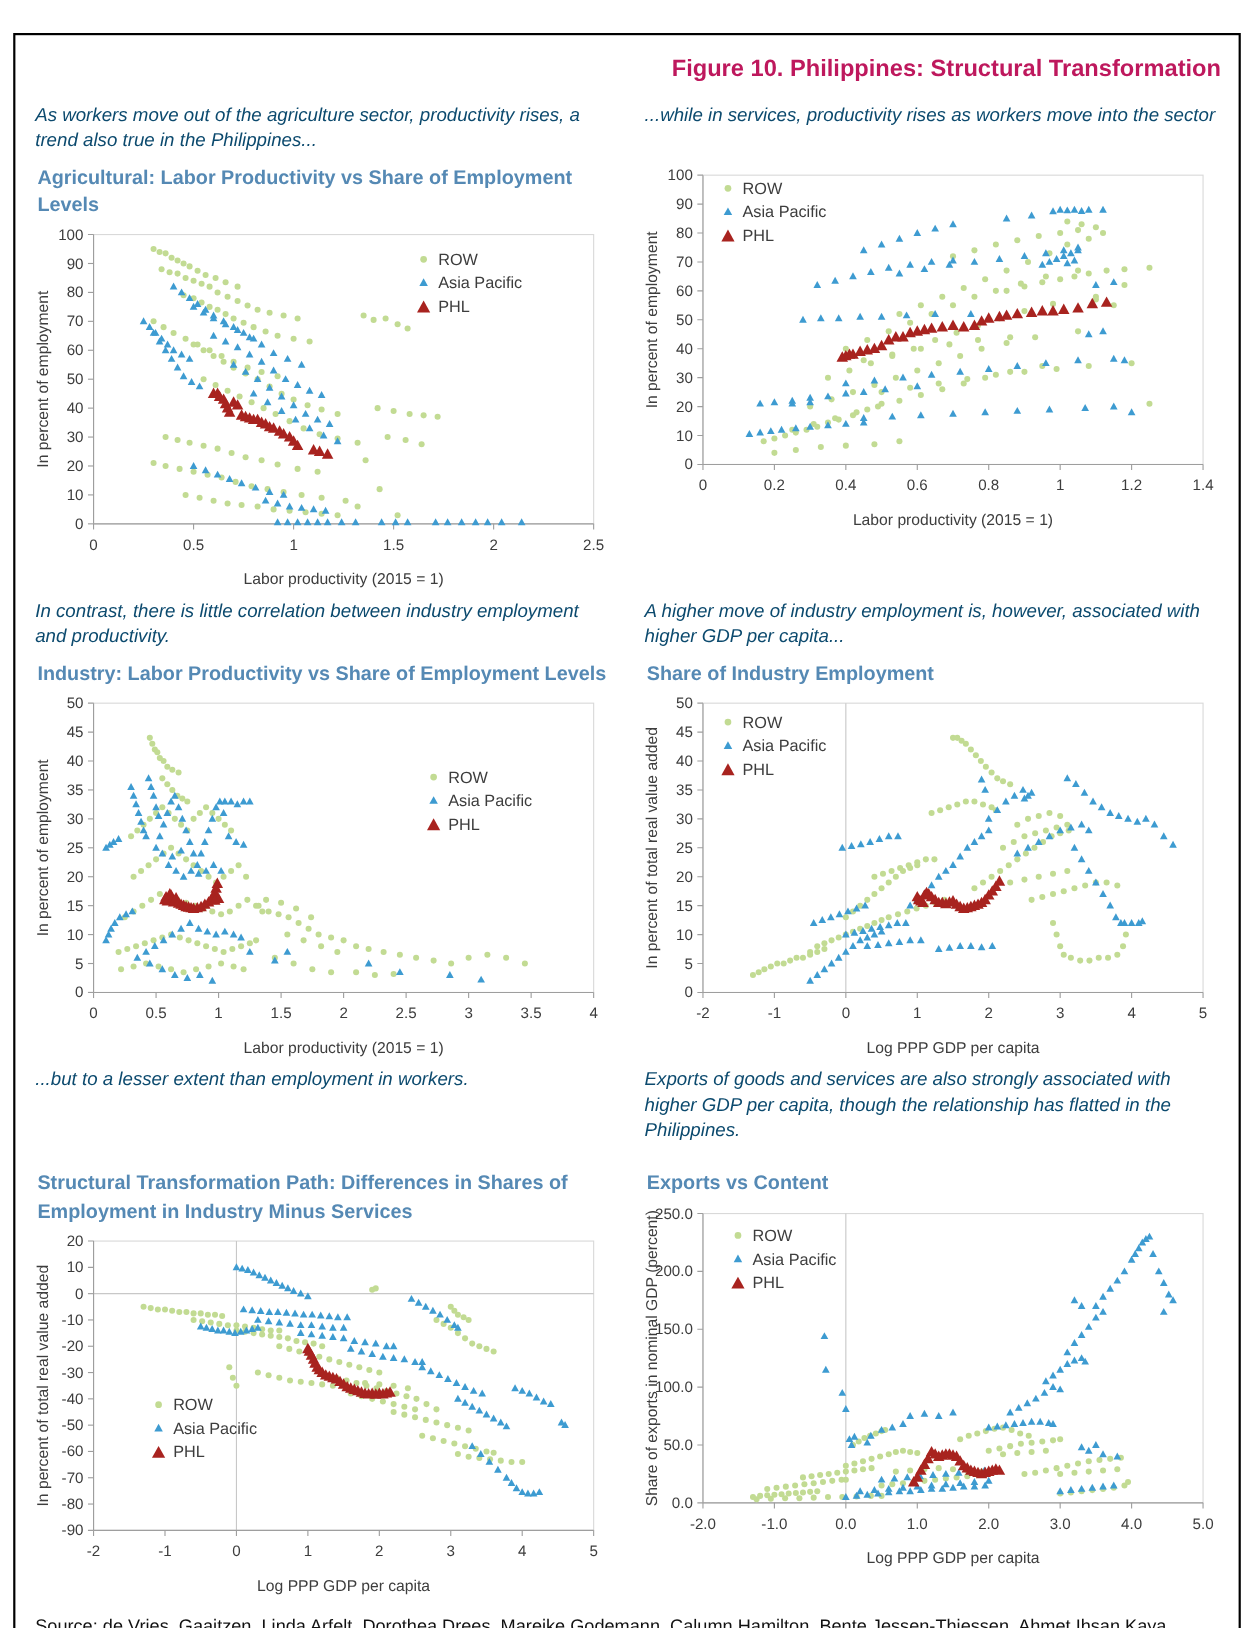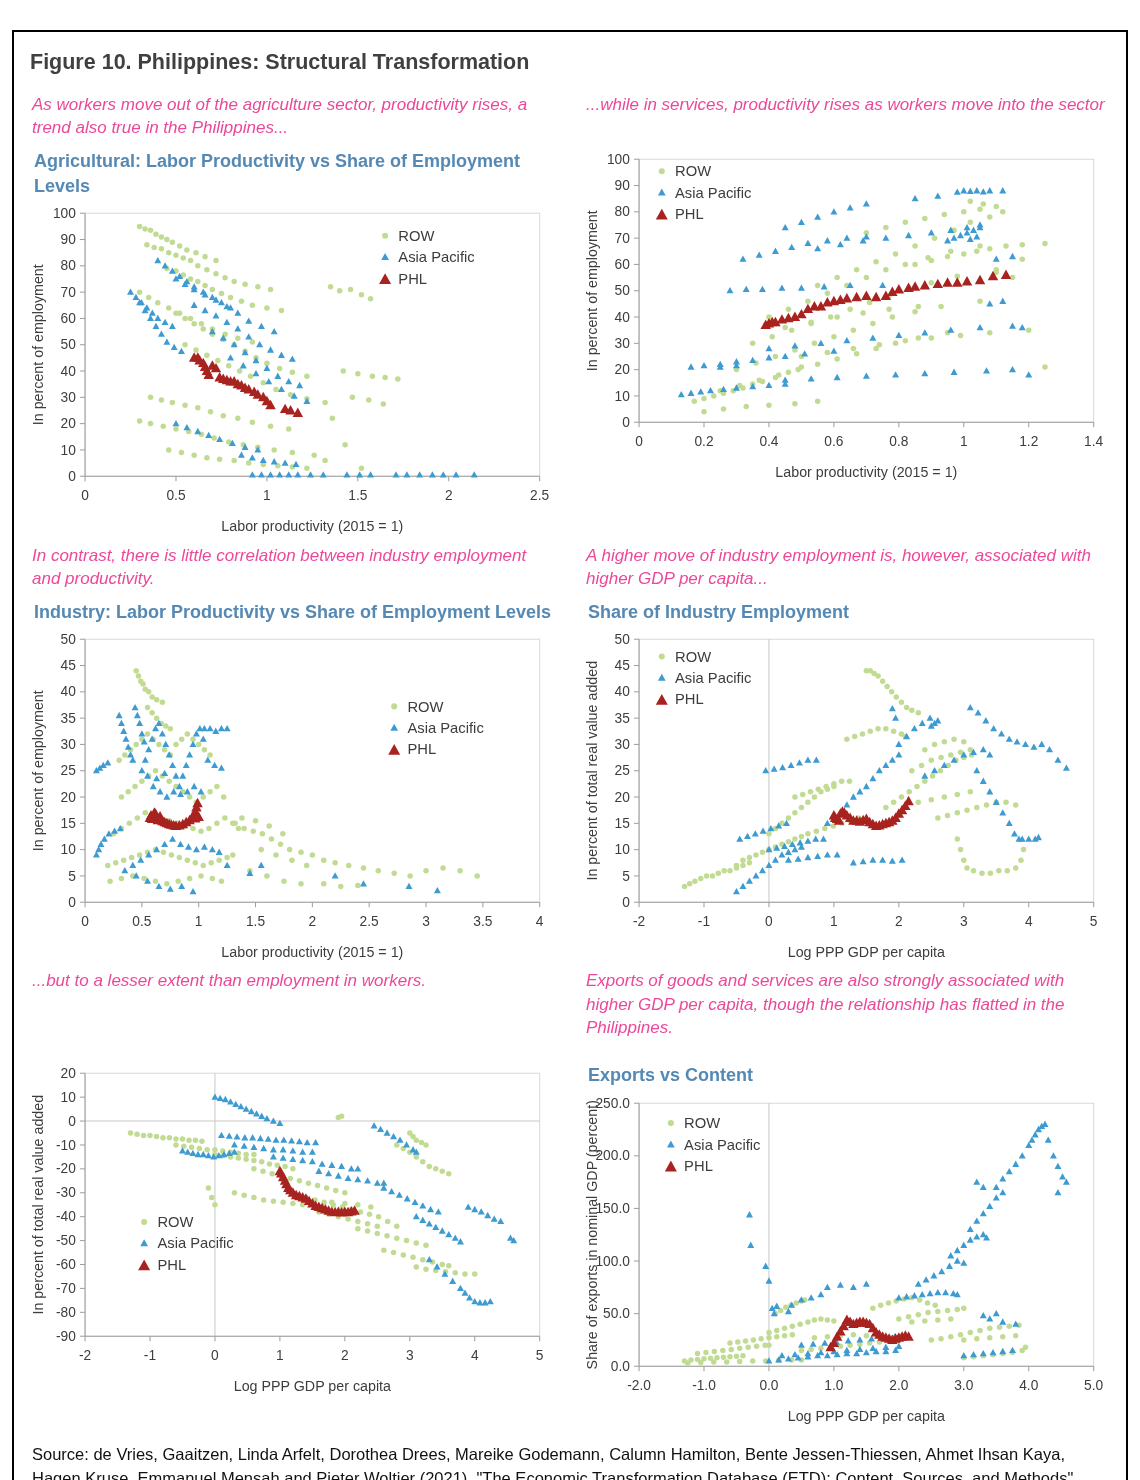--- a/index.html
+++ b/index.html
@@ -1,21 +1,21 @@
 <!DOCTYPE html>
 <html><head>
 <meta charset="utf-8">
 <style>
   html,body{margin:0;padding:0;background:#ffffff;font-family:"Liberation Sans",sans-serif;color:#1a1a1a;}
   .page{width:1140px;box-sizing:border-box;padding:30px 12px 12px 12px;}
   .figure{border:2.5px solid #000;box-sizing:border-box;padding:10px 16px 8px 16px;min-height:1425px;}
-  .fig-title{text-align:left;color:#404040;font-size:21.5px;font-weight:bold;margin:8px 0 14px 0;}
+  .fig-title{text-align:right;color:#be185d;font-size:21.5px;font-weight:bold;margin:8px 0 14px 0;}
   .grid{display:grid;grid-template-columns:1fr 1fr;column-gap:28px;}
   .cell{display:flex;flex-direction:column;}
-  .caption{font-style:italic;font-size:17px;line-height:1.38;margin:4px 0 6px 2px;color:#ec4899;}
+  .caption{font-style:italic;font-size:17px;line-height:1.38;margin:4px 0 6px 2px;color:#0c4a6e;}
   .cap-h2{min-height:48px;}
   .cap-h3{min-height:86px;}
   .chart-title{color:#5589b4;font-size:18px;font-weight:bold;line-height:1.4;margin:2px 0 2px 4px;}
   .chart{width:100%;height:auto;display:block;}
   .source{font-size:16.5px;line-height:1.45;margin:14px 2px 4px 2px;color:#111;}
 </style>
 </head>
 <body>
 
 <div class="page">
@@ -1223,20 +1223,21 @@
             <text x="89.3" y="33.9" text-anchor="start" font-size="14.5" fill="#3d3d3d" font-family="Liberation Sans, sans-serif">ROW</text>
             <path d="M76.3 45.9L80.1 52.78L72.5 52.78Z" fill="#3d9bd1"></path>
             <text x="89.3" y="54.9" text-anchor="start" font-size="14.5" fill="#3d3d3d" font-family="Liberation Sans, sans-serif">Asia Pacific</text>
             <path d="M76.3 65.7L82.19 76.364L70.41 76.364Z" fill="#a8231f"></path>
             <text x="89.3" y="75.9" text-anchor="start" font-size="14.5" fill="#3d3d3d" font-family="Liberation Sans, sans-serif">PHL</text>
           </svg>
       </section>
 
       <section class="cell">
         <p class="caption cap-h3">...but to a lesser extent than employment in workers.</p>
+        <h2 class="chart-title">Structural Transformation Path: Differences in Shares of Employment in Industry Minus Services</h2>
         <svg class="chart" viewBox="0 0 516 332">
             <rect x="54" y="12" width="446" height="258" fill="none" stroke="#d9d9d9"></rect>
             <line x1="181.42857142857142" y1="12" x2="181.42857142857142" y2="270" stroke="#c8c8c8" stroke-width="1"></line>
             <line x1="54" y1="58.909090909090914" x2="500" y2="58.909090909090914" stroke="#c8c8c8" stroke-width="1"></line>
             <line x1="54" y1="12" x2="54" y2="270" stroke="#9e9e9e" stroke-width="1"></line>
             <line x1="54" y1="270" x2="500" y2="270" stroke="#9e9e9e" stroke-width="1"></line>
             <line x1="54" y1="270" x2="54" y2="275" stroke="#9e9e9e" stroke-width="1"></line>
             <text x="54" y="293" text-anchor="middle" font-size="13.5" fill="#3d3d3d" font-family="Liberation Sans, sans-serif">-2</text>
             <line x1="117.71428571428571" y1="270" x2="117.71428571428571" y2="275" stroke="#9e9e9e" stroke-width="1"></line>
             <text x="117.71428571428571" y="293" text-anchor="middle" font-size="13.5" fill="#3d3d3d" font-family="Liberation Sans, sans-serif">-1</text>

